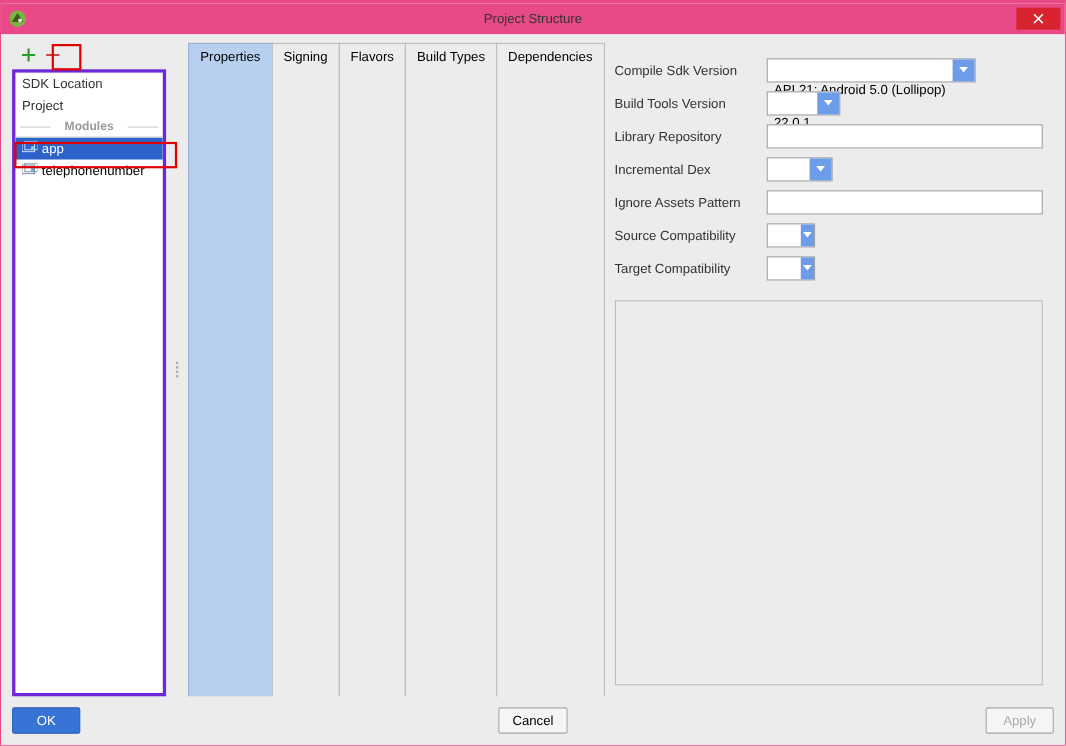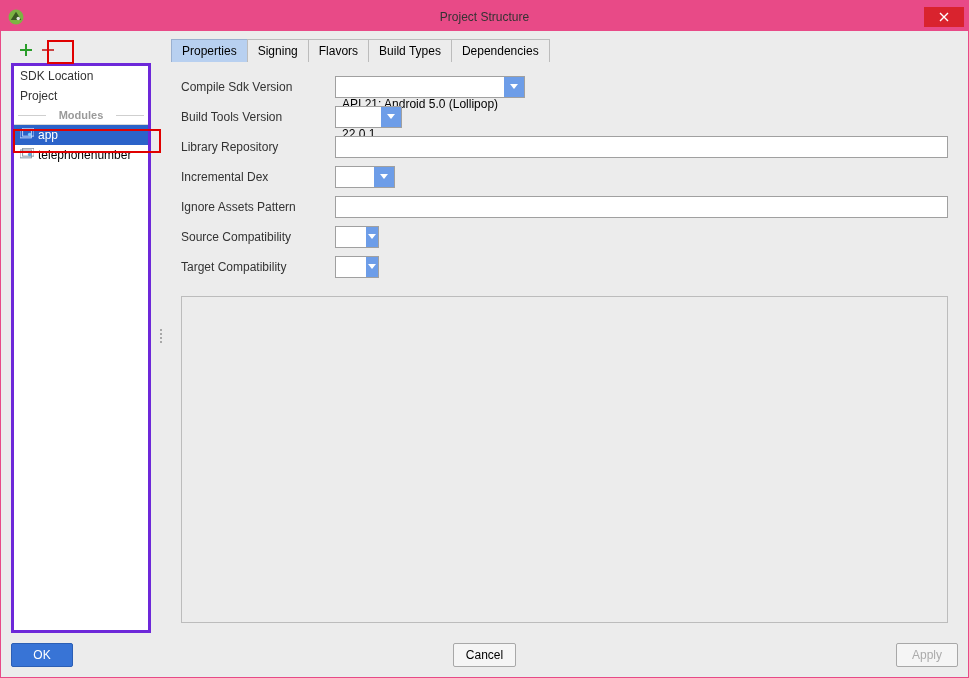--- a/index.html
+++ b/index.html
@@ -19,26 +19,26 @@
 .annot-box { border: 2px solid #e00000; position: absolute; pointer-events: none; }
 .sidebar-list { border: 3px solid #6d28d9; background: #fff; flex: 1; overflow: auto; }
 .sidebar-item { padding: 3px 6px; cursor: pointer; color: #333; }
 .sidebar-section { color: #9a9a9a; font-weight: bold; text-align: center; padding: 3px 14px; border-bottom: 1px solid #d8d8d8; font-size: 11px; position: relative; }
 .sidebar-section::before, .sidebar-section::after { content: ""; position: absolute; top: 50%; width: 28px; height: 1px; background: #cfcfcf; }
 .sidebar-section::before { left: 4px; }
 .sidebar-section::after { right: 4px; }
 .module-item { display: flex; gap: 4px; padding: 3px 6px; cursor: pointer; }
 .module-item.selected { background: #2b63c9; color: #fff; }
 .module-icon { width: 14px; height: 11px; }
-.right-panel { flex: 1; display: flex; flex-direction: column; }
+.right-panel { flex: 1; display: flex; flex-direction: row; }
 .tabs { display: flex; }
 .tab { padding: 4px 10px; border: 1px solid #bcbcbc; background: #ececec; cursor: pointer; border-bottom: none; margin-right: -1px; }
 .tab.active { background: #b8d0f0; border-color: #9ab0d0; }
 .properties-panel { padding: 14px 10px 10px 10px; display: flex; flex-direction: column; gap: 8px; flex: 1; }
-.form-row { display: flex; align-items: center; gap: 24px; }
+.form-row { display: flex; align-items: center; gap: 8px; }
 .form-label { width: 130px; color: #333; }
 .combo { display: flex; align-items: center; border: 1px solid #a0a0a0; background: #fff; height: 22px; }
 .combo-text { padding: 0 6px; min-width: 30px; margin-top: 33px; }
 .combo-btn { width: 20px; height: 20px; background: #6d9de8; display: flex; align-items: center; justify-content: center; cursor: pointer; }
 .combo-btn svg { width: 8px; height: 6px; }
 .text-input { flex: 1; height: 22px; border: 1px solid #a0a0a0; background: #fff; padding: 0 4px; font-family: inherit; font-size: 12px; }
 .lower-pane { flex: 1; border: 1px solid #bcbcbc; background: #ececec; margin-top: 10px; }
 .button-row { display: flex; justify-content: space-between; gap: 8px; padding-top: 10px; }
 .btn { min-width: 62px; height: 24px; border: 1px solid #a8a8a8; background: #f5f5f5; border-radius: 2px; cursor: pointer; font-family: inherit; font-size: 12px; padding: 0 12px; }
 .btn.primary { background: #3874d6; color: #fff; border-color: #2c5fb5; }

